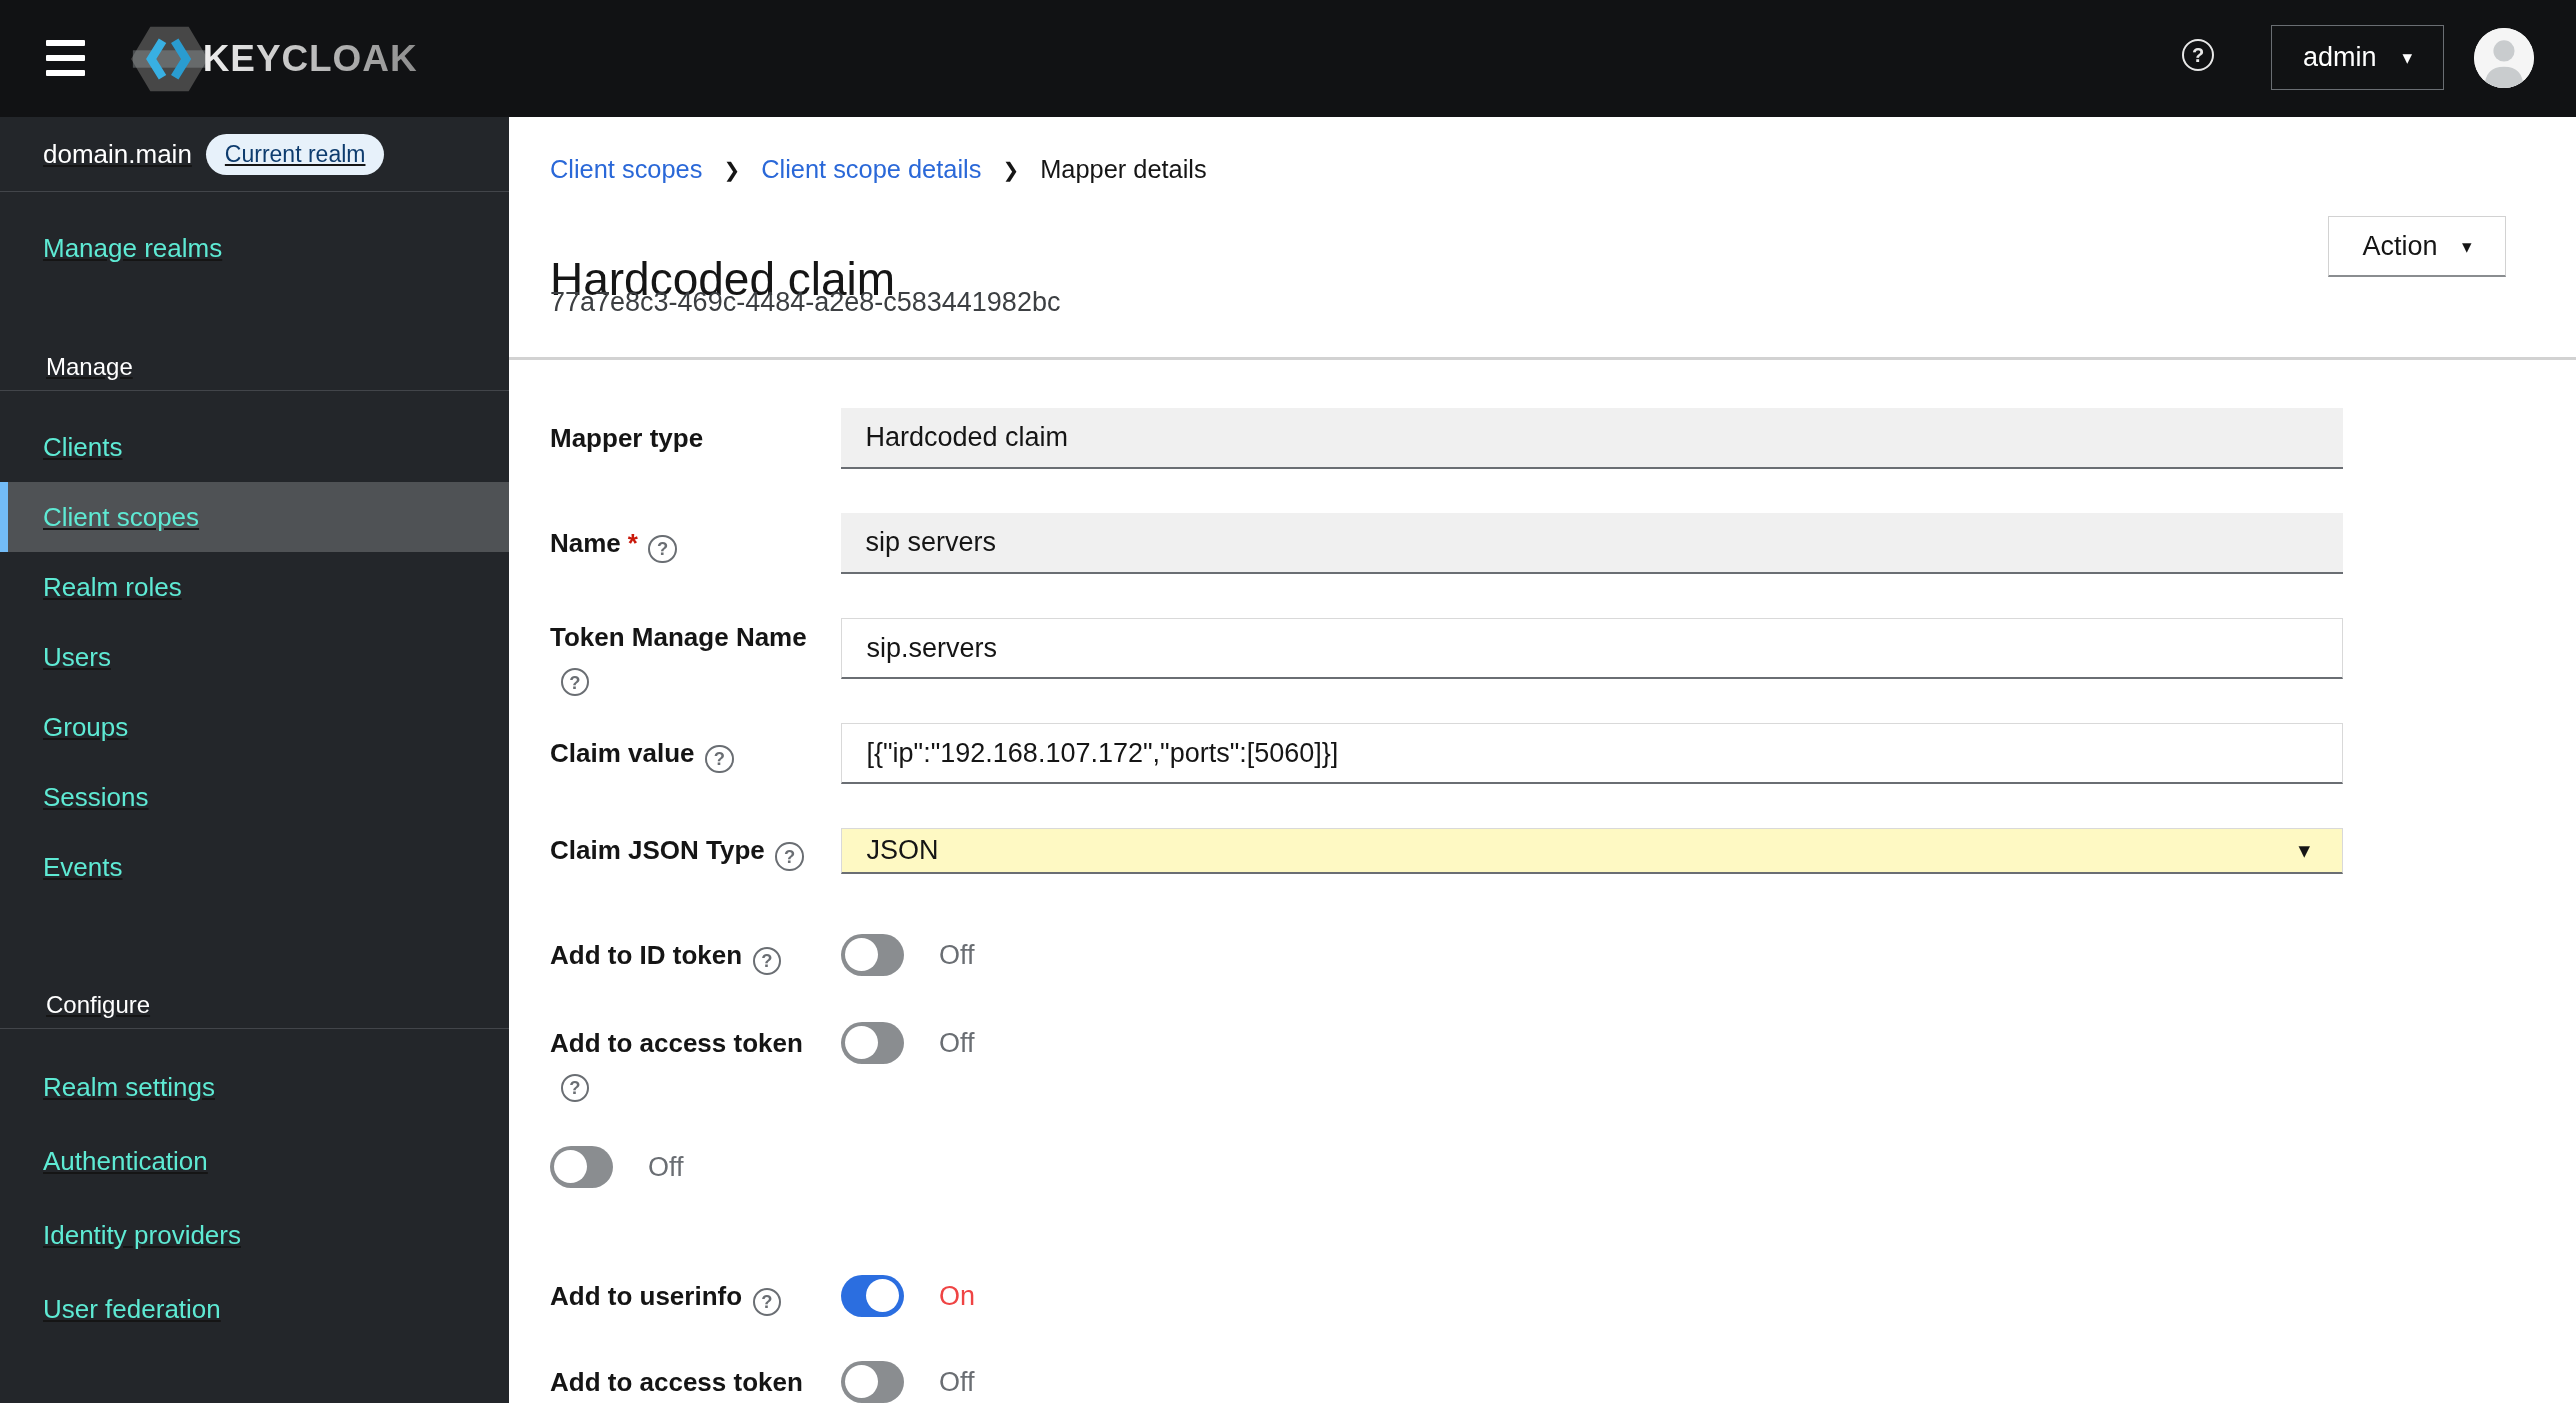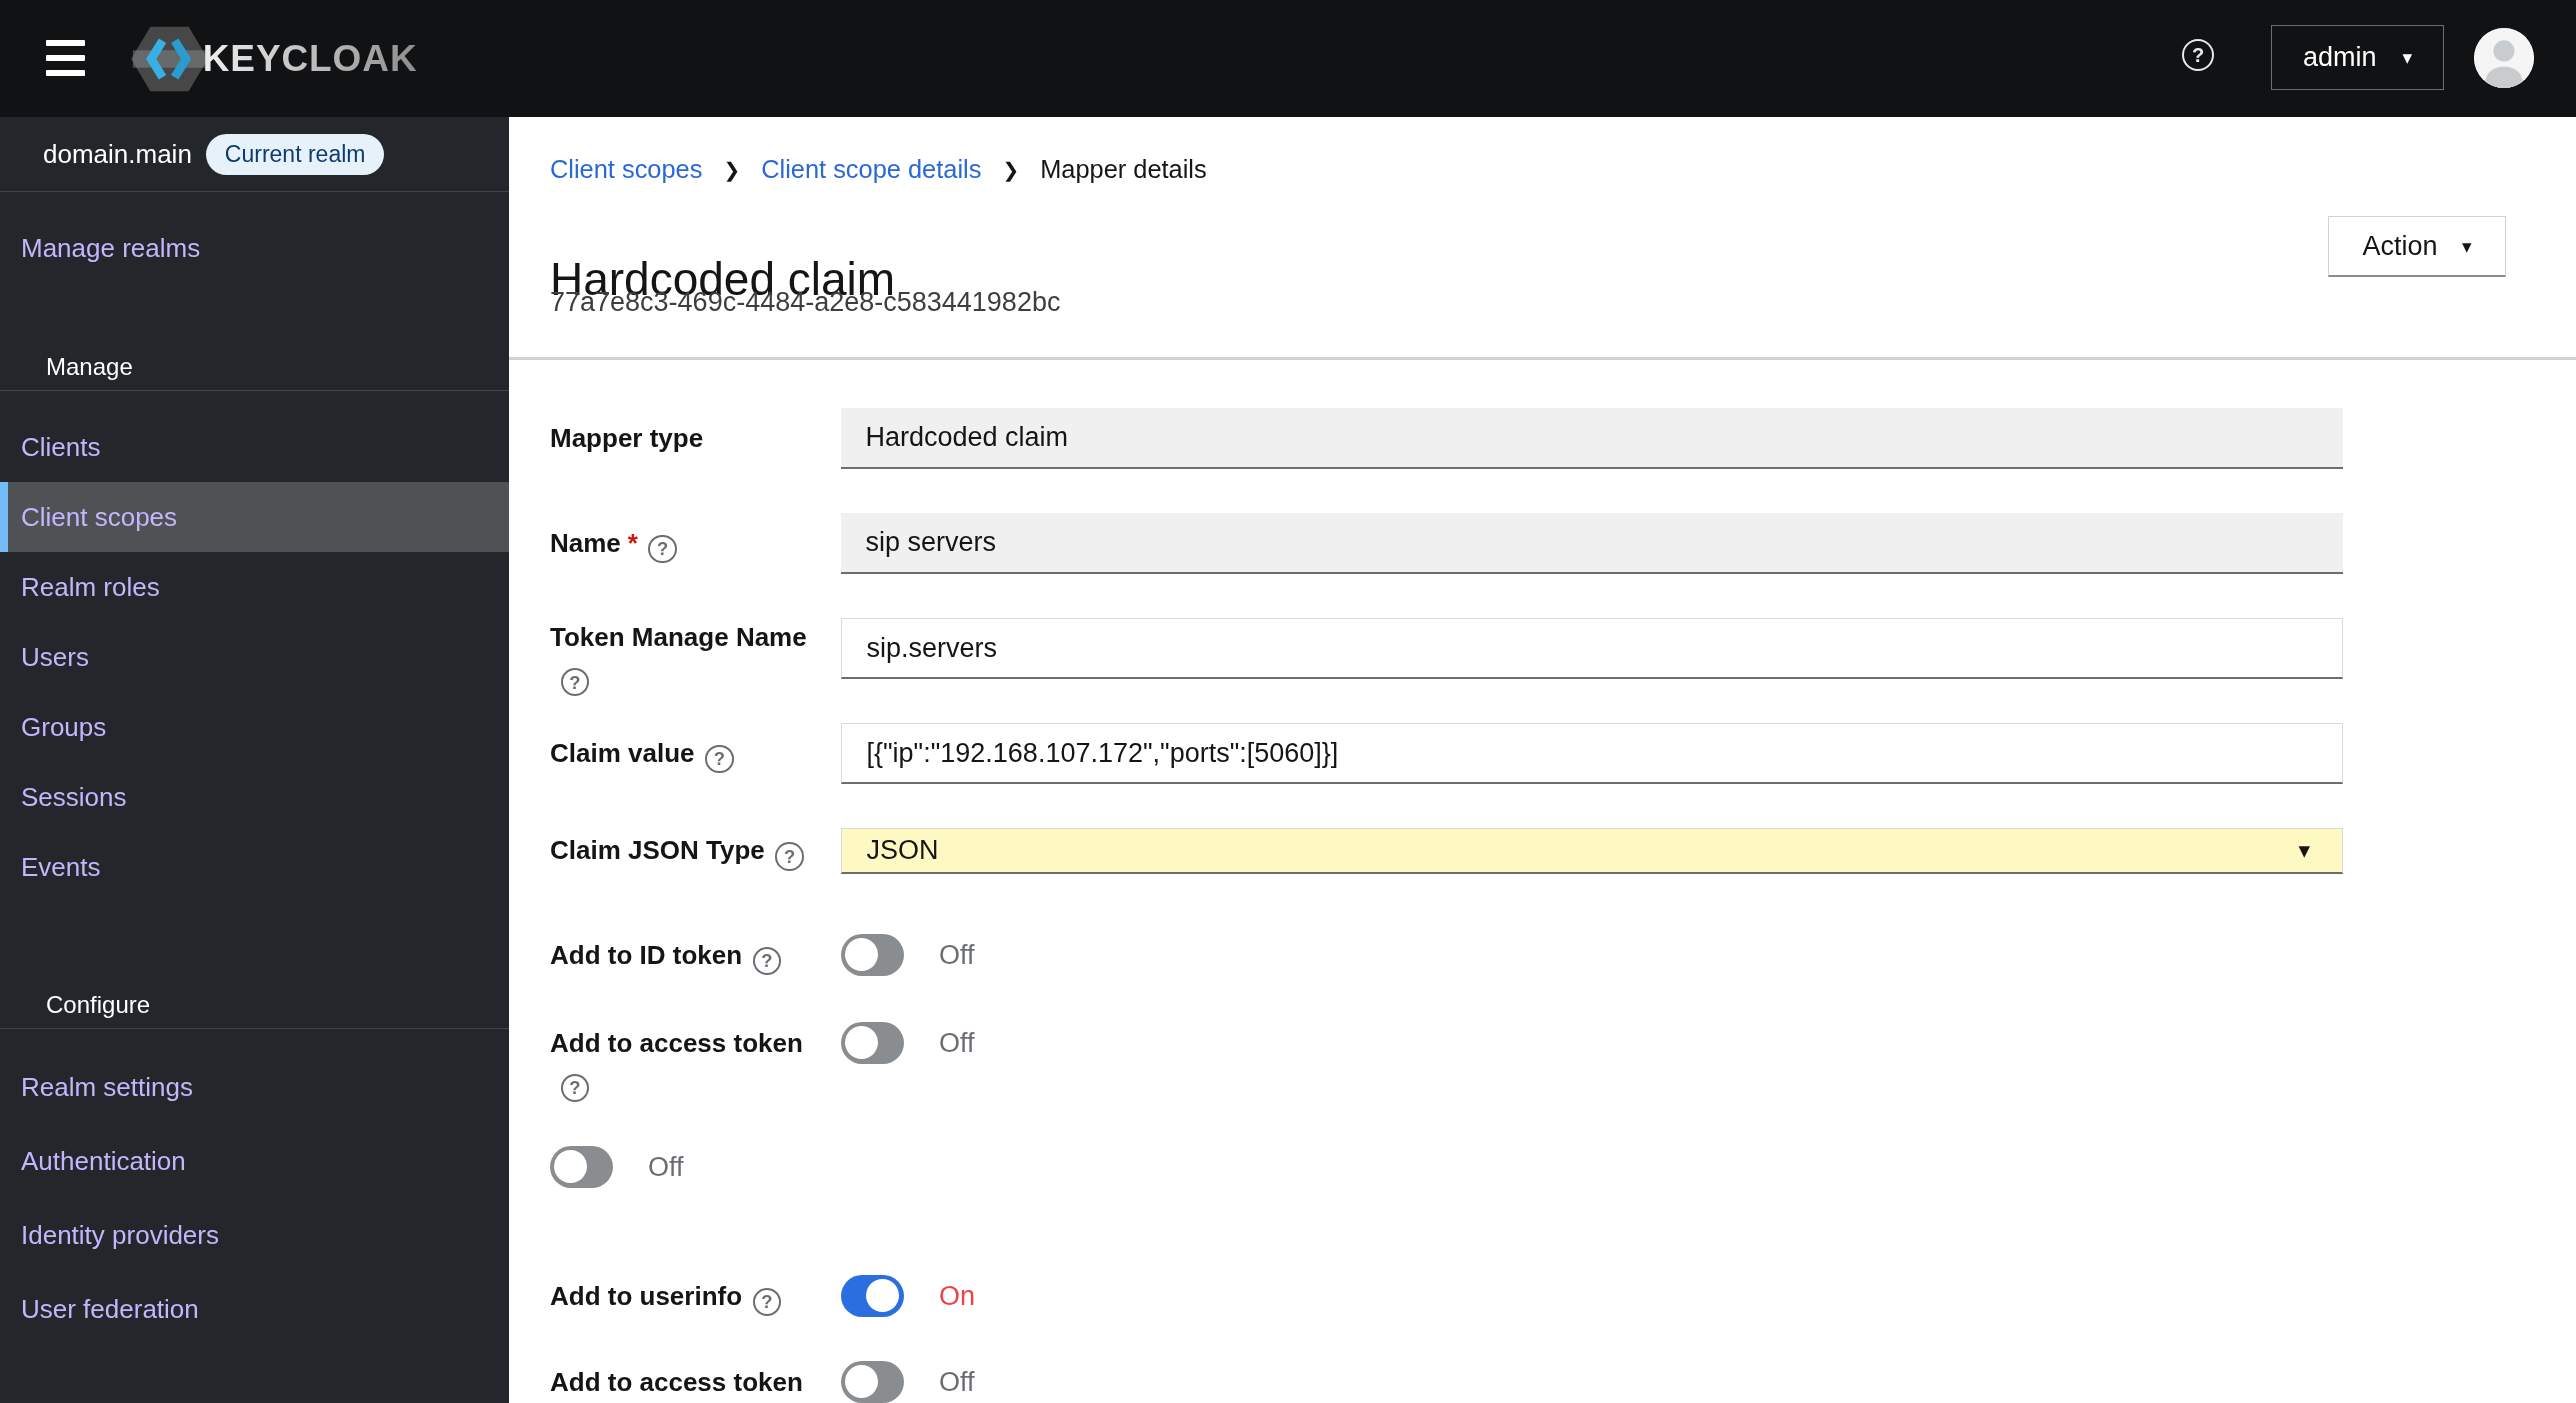--- a/index.html
+++ b/index.html
@@ -18,28 +18,28 @@
       border-radius:50%;color:#e8e8e8;font-size:20px;font-weight:700;display:flex;align-items:center;
       justify-content:center;cursor:pointer;}
   .user-dd{position:absolute;left:2271px;top:25.4px;width:173px;height:65px;border:1.8px solid #6a6e73;
       background:transparent;color:#fff;font-size:27px;display:flex;align-items:center;justify-content:center;
       gap:26px;cursor:pointer;font-family:inherit;}
   .user-dd .caret{font-size:19px;}
   .avatar{position:absolute;left:2474px;top:28px;width:60px;height:60px;border-radius:50%;background:#f5f5f5;
       overflow:hidden;cursor:pointer;}
 
   
-  .sidebar{position:absolute;left:0;top:117px;width:509px;height:1287px;background:#23262a;}
+  .sidebar{position:absolute;left:0;top:117px;width:509px;height:1287px;background:#23262a;text-decoration:underline;}
   .realm-row{height:74px;border-bottom:1.8px solid #42454a;display:flex;align-items:center;
       padding-left:43px;cursor:pointer;}
   .realm-name{color:#fff;font-size:26px;}
   .badge{margin-left:14px;background:#e7f1fa;color:#0e3c6e;font-size:23px;padding:7px 19px;
       border-radius:26px;white-space:nowrap;}
   .nav-pad{padding-top:21px;}
-  .nav-item{height:70px;display:flex;align-items:center;padding-left:21px;color:#c4b5fd;font-size:26px;
+  .nav-item{height:70px;display:flex;align-items:center;padding-left:43px;color:#5eead4;font-size:26px;
       cursor:pointer;position:relative;}
   .nav-item.selected{background:#4f5255;}
   .nav-item.selected::before{content:"";position:absolute;left:0;top:0;bottom:0;width:8px;background:#73bcf7;}
   .section-head{margin-top:60px;height:47px;display:flex;align-items:center;padding-left:46px;color:#ffffff;
       font-size:24px;border-bottom:1.8px solid #42454a;}
   .section-head.configure{margin-top:79px;}
   .cfg .nav-item{height:74px;}
 
   
   .breadcrumb{position:absolute;left:550px;top:155px;display:flex;align-items:center;font-size:25.4px;}

